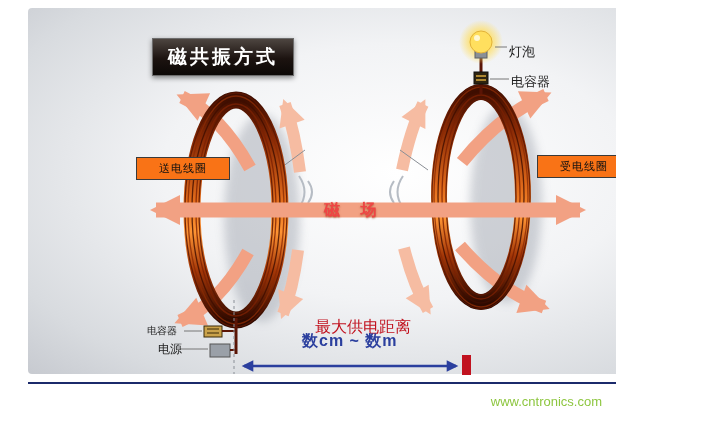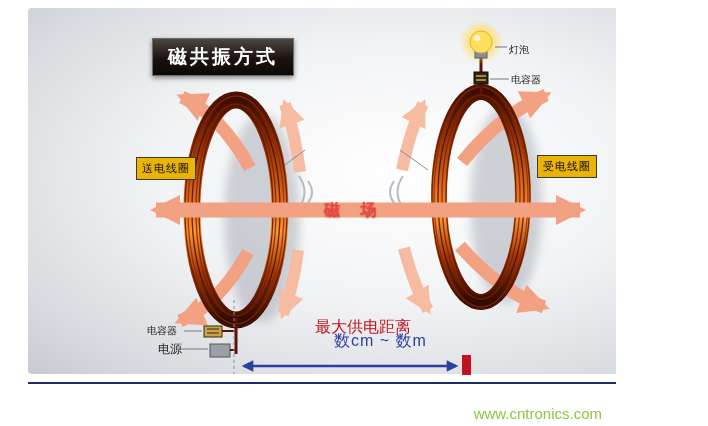--- a/index.html
+++ b/index.html
@@ -5,37 +5,37 @@
   html,body{margin:0;padding:0;background:#ffffff;}
   body{font-family:"Liberation Sans","DejaVu Sans",sans-serif;}
   .page{position:relative;width:616px;height:426px;background:#ffffff;overflow:hidden;}
   .diagram-bg{position:absolute;left:28px;top:8px;width:672px;height:366px;border-radius:4px;
     background:radial-gradient(ellipse at 55% 45%, #ffffff 0%, #f2f3f5 45%, #d8dbdf 82%, #c7cad0 100%);}
   svg.gfx{position:absolute;left:0;top:0;}
   .ov{position:absolute;white-space:nowrap;}
   .title-box{left:152px;top:38px;padding:5px 15px;background:linear-gradient(180deg,#4d4540 0%,#1c1310 55%,#0c0806 100%);
     color:#ffffff;font-size:19px;font-weight:bold;letter-spacing:3px;border:1px solid #6d6d6d;
     box-shadow:0 2px 5px rgba(0,0,0,.45);}
-  .coil-tag{background:#eab308;border:1px solid #3a3a3a;color:#111;font-size:11px;padding:3px 5px;letter-spacing:1px;}
+  .coil-tag{background:#f97316;border:1px solid #3a3a3a;color:#111;font-size:11px;padding:3px 22px;letter-spacing:1px;}
   .send-tag{left:136px;top:157px;}
   .recv-tag{left:537px;top:155px;}
-  .small-lbl{font-size:10px;color:#1c1c1c;}
+  .small-lbl{font-size:13px;color:#1c1c1c;}
   .bulb-lbl{left:509px;top:43px;}
   .cap-top-lbl{left:511px;top:73px;}
   .cap-bot-lbl{left:147px;top:324px;font-size:10px;}
   .pow-lbl{left:158px;top:341px;font-size:12px;}
   .freq-lbl{left:303px;top:133px;font-size:12px;color:#2d2d2d;text-shadow:0 0 3px #fff,0 0 3px #fff;}
   .field-lbl{left:324px;top:200px;font-size:16px;font-weight:bold;color:#ef4444;letter-spacing:8px;
     text-shadow:0 1px 2px rgba(140,60,20,.6);}
   .maxdist-lbl{left:315px;top:317px;font-size:16px;color:var(--red,#c1121f);}
-  .range-lbl{left:302px;top:331px;font-size:16px;font-weight:normal;color:var(--blue,#2b3f9e);letter-spacing:1px;margin-left:32px;}
+  .range-lbl{left:302px;top:331px;font-size:16px;font-weight:bold;color:var(--blue,#2b3f9e);letter-spacing:1px;}
   .divider{position:absolute;left:28px;top:382px;width:650px;height:2px;background:var(--navy,#1b2a6b);}
   .caption{left:0;right:0;top:392px;text-align:center;font-family:"Liberation Serif","DejaVu Serif",serif;
     font-size:14px;color:#2a2a3a;letter-spacing:4px;}
-  .watermark{right:14px;top:405px;font-size:15px;color:var(--green,#8dc63f);text-align:center;}
+  .watermark{right:14px;top:394px;font-size:13px;color:var(--green,#8dc63f);text-align:center;}
 </style>
 </head>
 <body>
 
 <div class="page">
 
   <div class="diagram-bg"></div>
 
   <svg class="gfx" width="708" height="380" viewBox="0 0 708 380">
     <defs>

